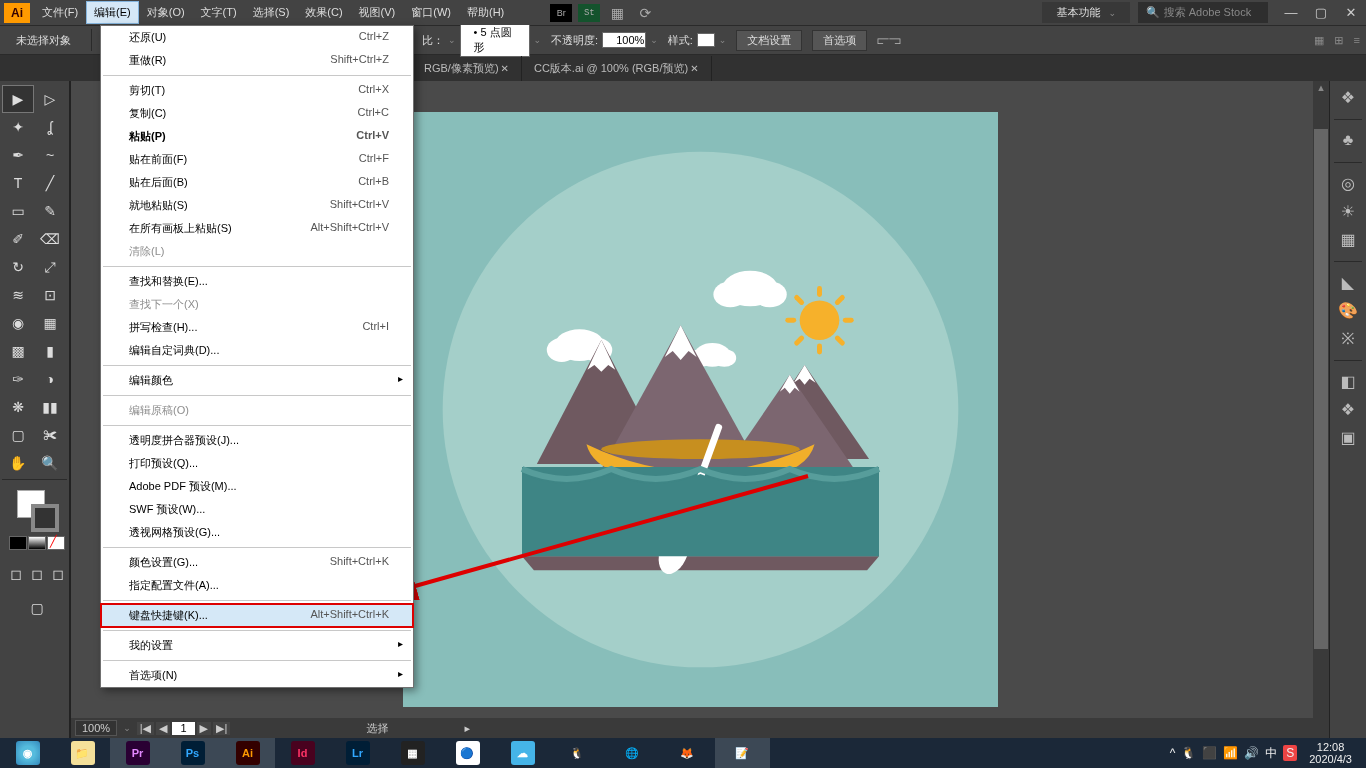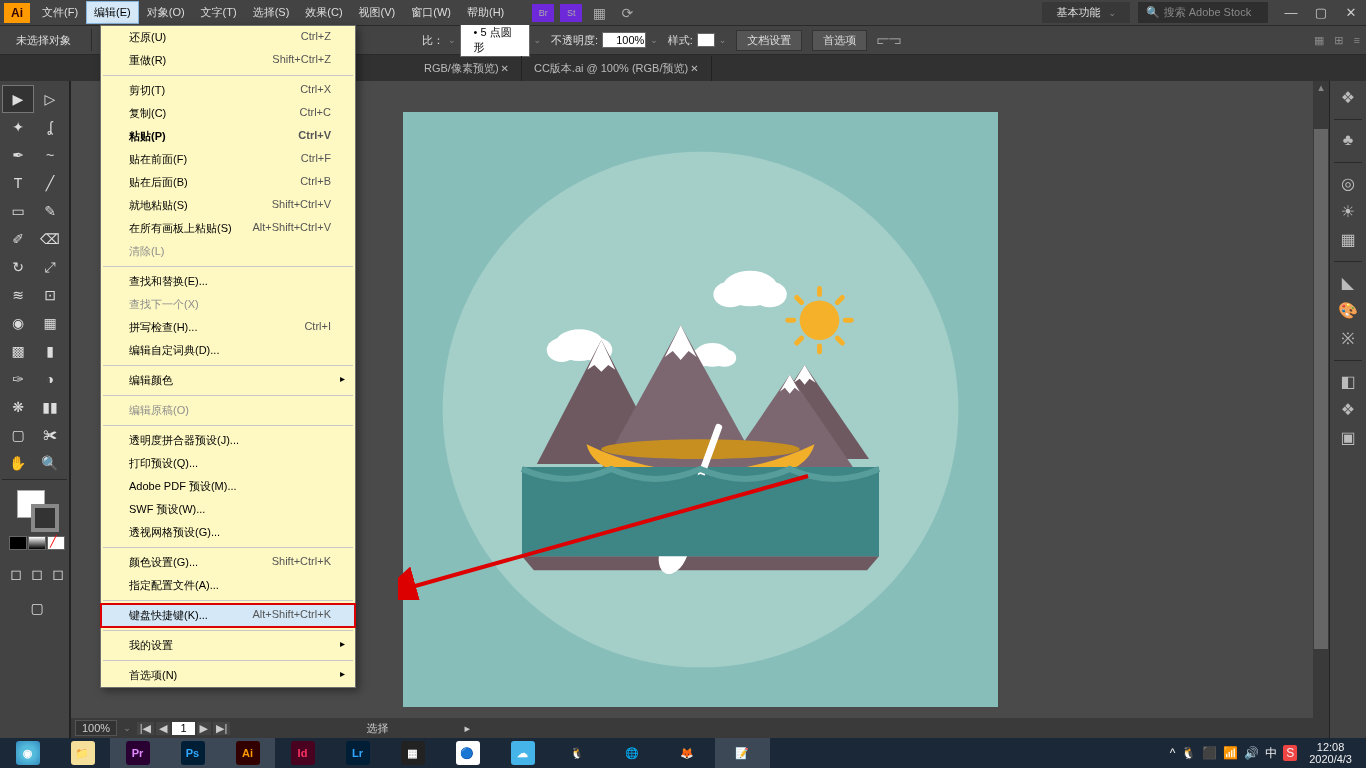--- a/index.html
+++ b/index.html
@@ -49,21 +49,21 @@
 .canvas-wrap { flex: 1; background: #4a4a4a; display: flex; align-items: center; justify-content: center; position: relative; border-left: 1px solid #222; border-right: 1px solid #222; }
 .canvas-inner { position: relative; width: 595px; height: 595px; }
 .vscrollbar { position: absolute; right: 0; top: 0; width: 16px; height: calc(100% - 16px); background: #3a3a3a; }
 .vthumb { width: 14px; margin: 0 auto; background: #666; }
 
 .right-panels { width: 36px; background: #434343; display: flex; flex-direction: column; align-items: center; padding-top: 4px; gap: 10px; }
 .right-group { display: flex; flex-direction: column; gap: 4px; border-top: 1px solid #2a2a2a; padding-top: 8px; }
 .panel-icon { width: 28px; height: 24px; display: flex; align-items: center; justify-content: center; color: #bbb; font-size: 16px; }
 
 
-.edit-dropdown { position: absolute; top: 25px; left: 100px; width: 256px; background: #fef9c3; border: 1px solid #707070; box-shadow: 3px 3px 8px rgba(0,0,0,0.4); z-index: 100; }
+.edit-dropdown { position: absolute; top: 25px; left: 100px; width: 314px; background: #ffffff; border: 1px solid #707070; box-shadow: 3px 3px 8px rgba(0,0,0,0.4); z-index: 100; }
 .dd-item { display: flex; justify-content: space-between; padding: 4px 24px 4px 28px; color: #000; cursor: pointer; }
 .dd-item.disabled { color: #8c8c8c; }
 .dd-item.submenu::after { content: '▸'; position: absolute; right: 10px; font-size: 10px; }
 .dd-item.highlighted { background: #d5e8f7; outline: 2px solid #d00; outline-offset: -1px; }
 .dd-sep { height: 1px; background: #c8c8c8; margin: 3px 2px; }
 .dd-item .shortcut { color: #555; }
 
 
 .arrow-line { position: absolute; z-index: 90; pointer-events: none; }
 
@@ -96,22 +96,22 @@
     <div class="menu-item active">编辑(E)</div>
     <div class="menu-item">对象(O)</div>
     <div class="menu-item">文字(T)</div>
     <div class="menu-item">选择(S)</div>
     <div class="menu-item">效果(C)</div>
     <div class="menu-item">视图(V)</div>
     <div class="menu-item">窗口(W)</div>
     <div class="menu-item">帮助(H)</div>
   </div>
   <div class="topbar-icons">
-    <div class="topbar-icon" style="background:#6d28d9;font-size:9px;">Br</div>
-    <div class="topbar-icon" style="background:#6d28d9;font-size:9px;">St</div>
+    <div class="topbar-icon" style="background:#000000;font-size:9px;margin-left:18px;">Br</div>
+    <div class="topbar-icon" style="background:#14532d;font-size:9px;font-family:Liberation Mono, monospace;">St</div>
     <div class="topbar-icon">▦</div>
     <div class="topbar-icon">⟳</div>
   </div>
   <div class="titlebar-right">
     <div class="workspace-select">
       <span>基本功能</span>
       <span class="chev">⌄</span>
     </div>
     <div class="search-stock">
       <span>🔍</span>

